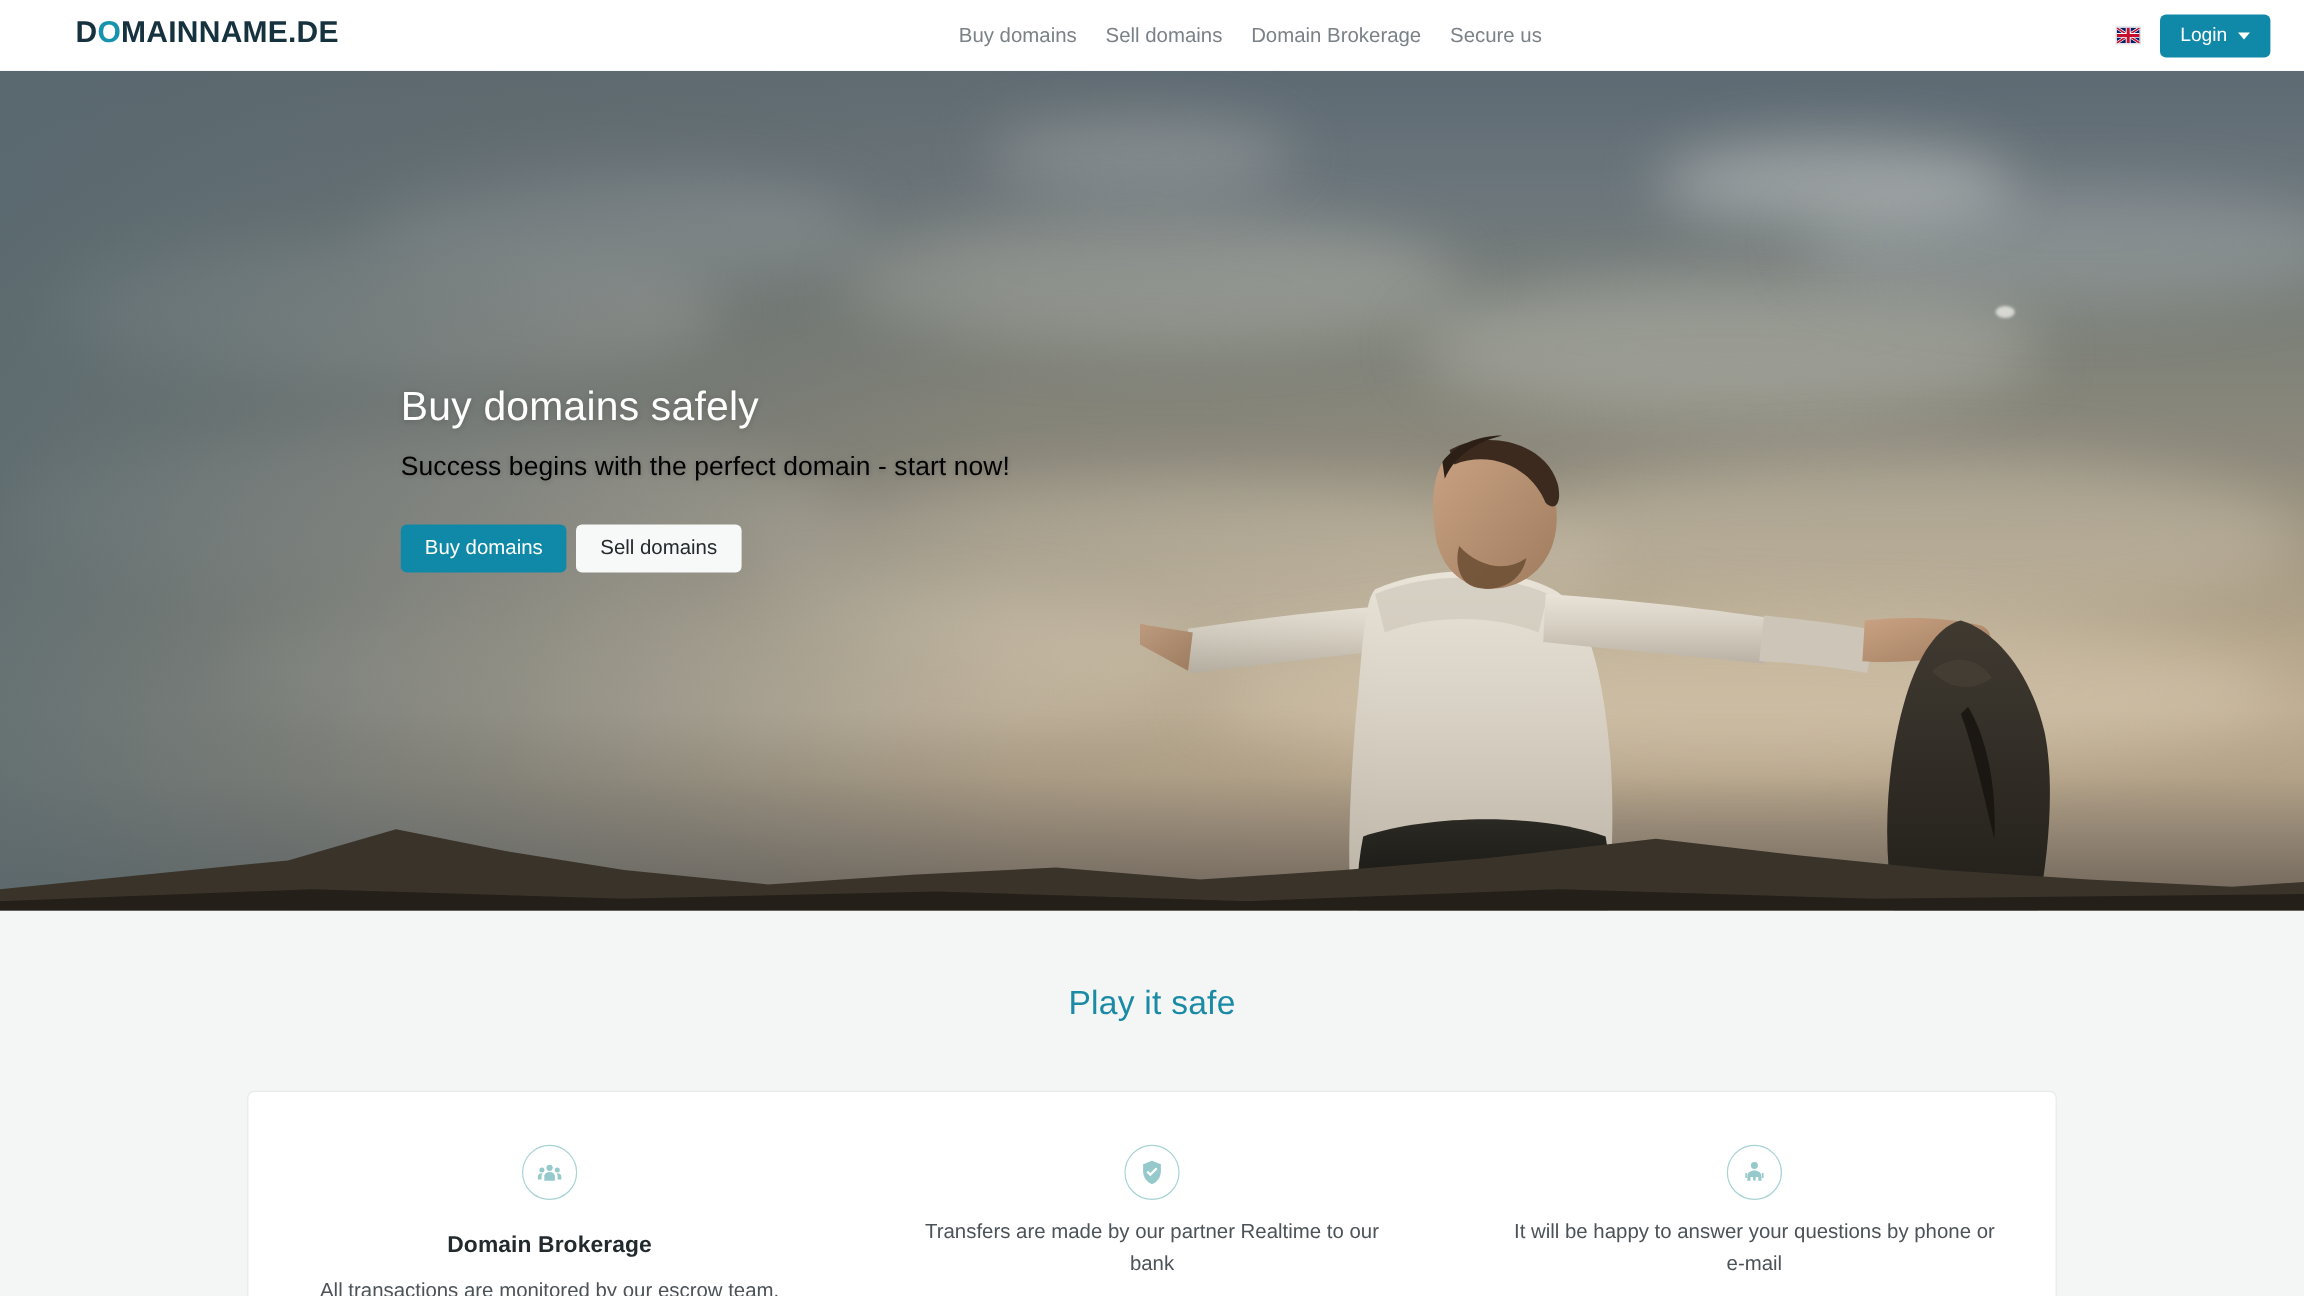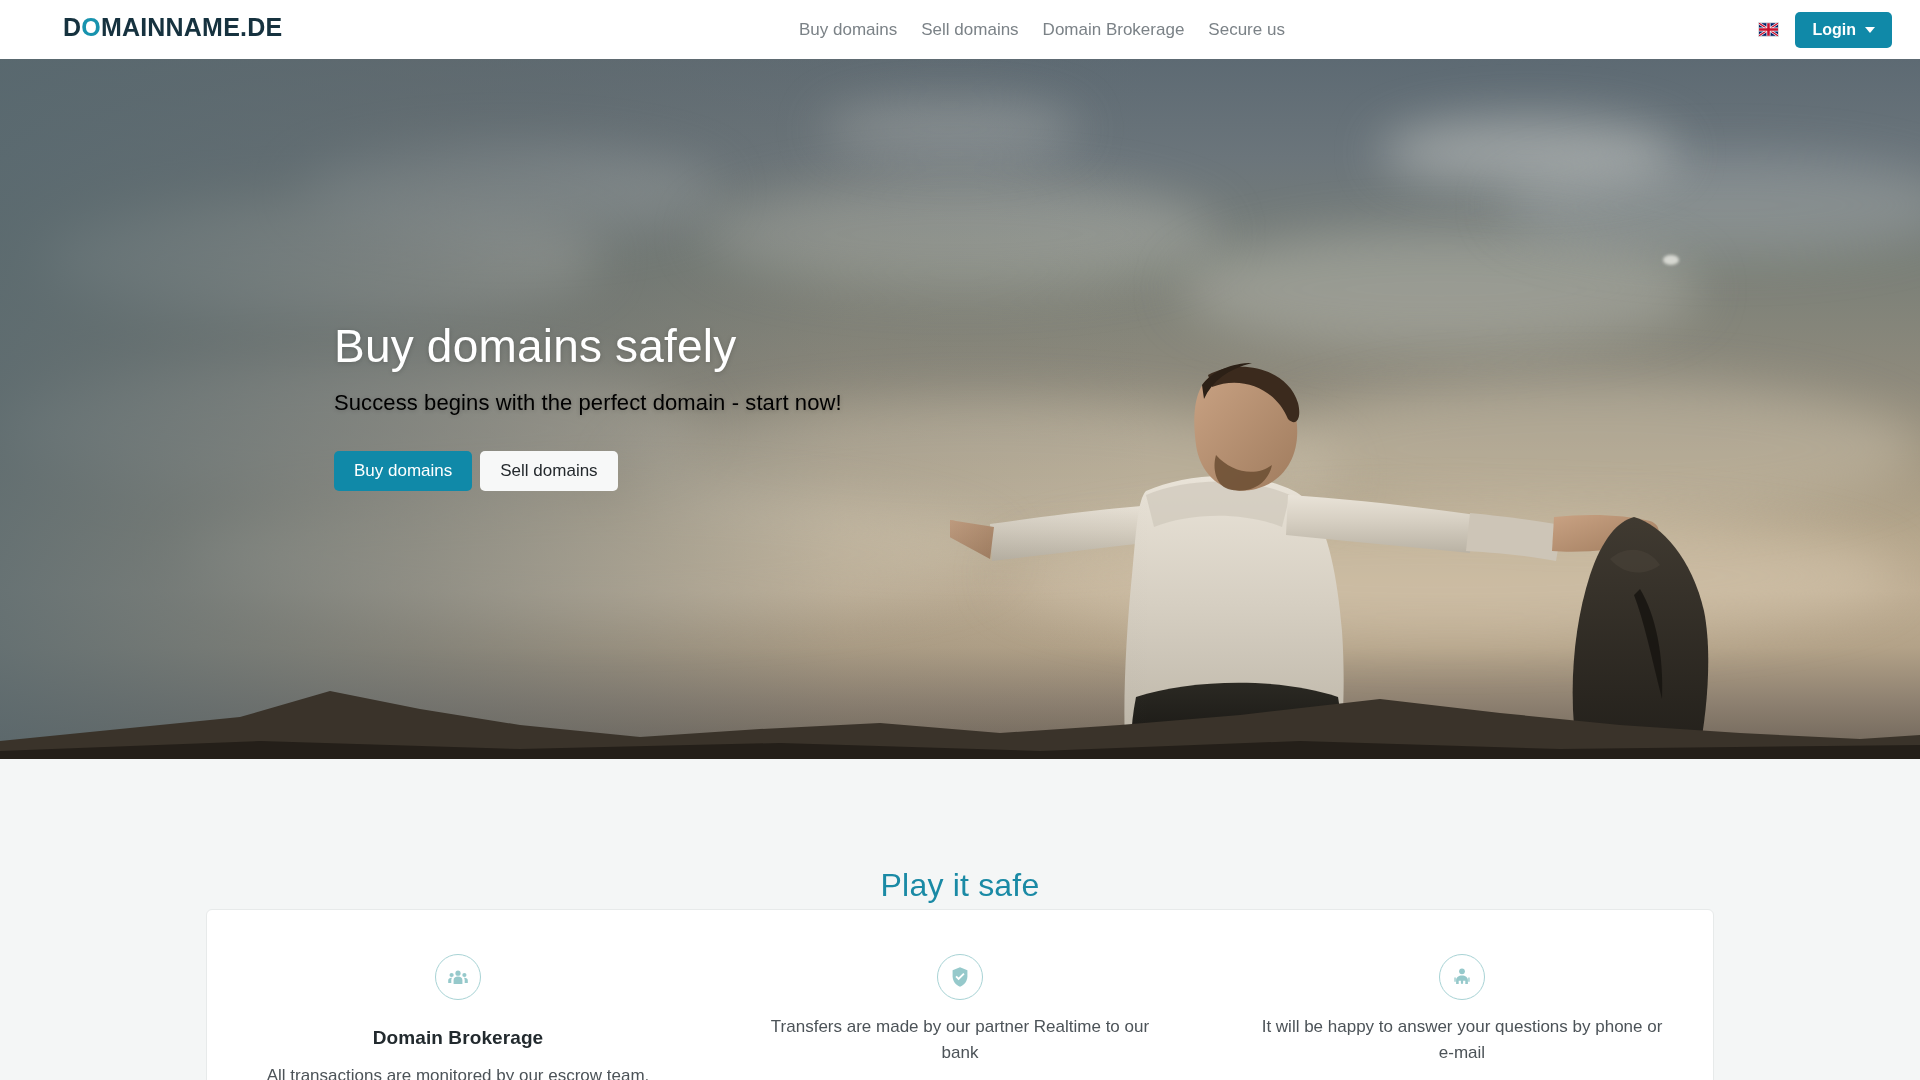--- a/index.html
+++ b/index.html
@@ -82,21 +82,20 @@
     border-radius: 5px;
     height: 36px;
     padding: 0 17px;
     font-size: 16px;
     font-family: "Liberation Sans", sans-serif;
     display: flex;
     align-items: center;
     gap: 9px;
     cursor: pointer;
     white-space: nowrap;
-    font-weight: bold;
   }
   .caret-down {
     width: 0; height: 0;
     border-left: 5px solid transparent;
     border-right: 5px solid transparent;
     border-top: 6px solid #ffffff;
     display: block;
   }
 
   
@@ -177,21 +176,21 @@
   }
 
   
   .hero-copy {
     position: absolute;
     left: 334px;
     top: 260px;
     z-index: 6;
   }
   .hero-title {
-    font-size: 46px;
+    font-size: 34px;
     font-weight: 400;
     color: #ffffff;
     letter-spacing: 0.2px;
     line-height: 1.2;
     text-shadow: 0 1px 5px rgba(0,0,0,0.18);
     white-space: nowrap;
   }
   .hero-sub {
     margin-top: 16px;
     font-size: 22px;
@@ -224,23 +223,23 @@
   
   .safe-section {
     position: absolute;
     top: 759px; left: 0;
     width: 1920px;
     height: 321px;
     background: #f4f6f6;
     overflow: hidden;
   }
   .safe-title {
-    margin-top: 108px;
+    margin-top: 61px;
     text-align: center;
-    font-size: 32px;
+    font-size: 28px;
     font-weight: 400;
     color: #1a8aa5;
     letter-spacing: 0.2px;
   }
 
   .cards-panel {
     position: absolute;
     left: 206px;
     top: 150px;
     width: 1508px;

